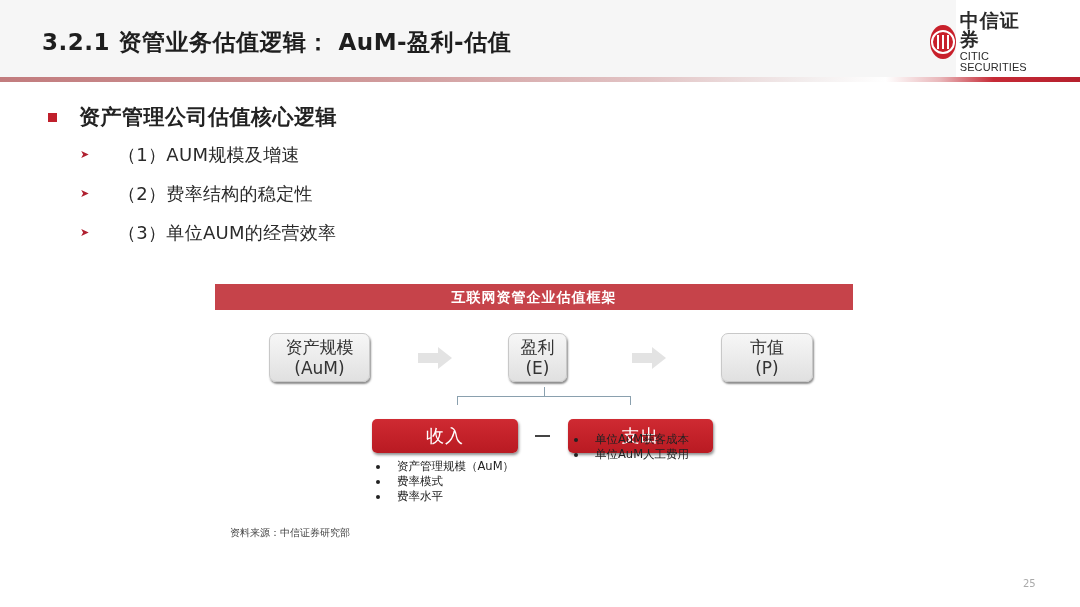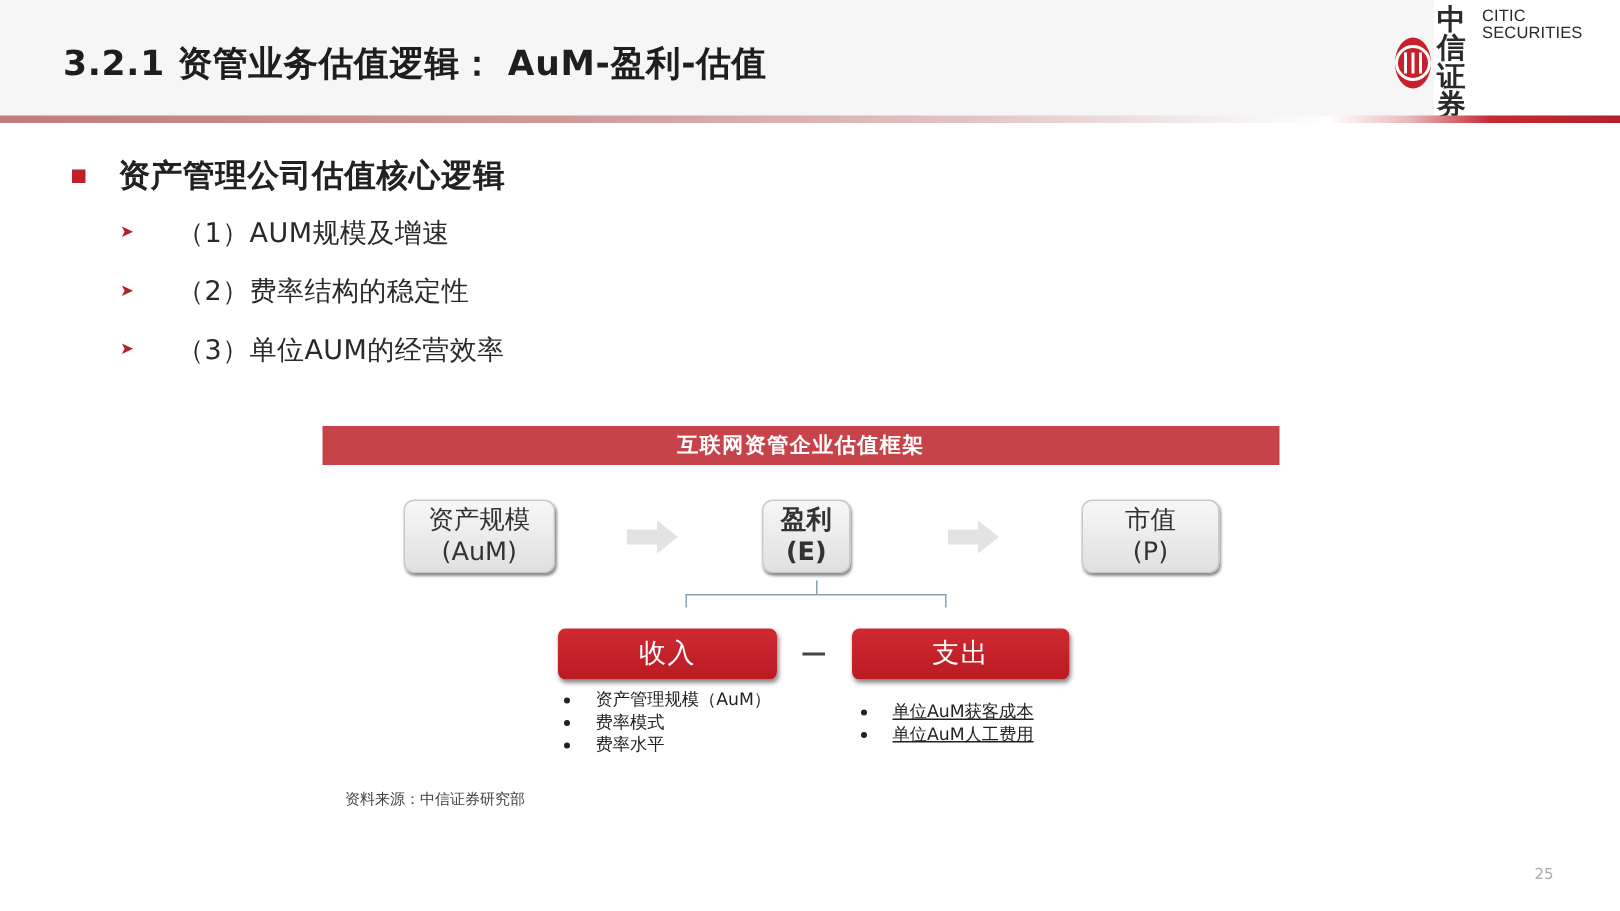--- a/index.html
+++ b/index.html
@@ -9,21 +9,21 @@
     .header { position: absolute; left: 0; top: 0; width: 956px; height: 80px; background: #f6f6f6; }
     .title { position: absolute; left: 42px; top: 27px; font-size: 23px; font-weight: bold; color: #1e1e1e; letter-spacing: 0.5px; white-space: nowrap; }
     .header-line { position: absolute; left: 0; top: 77px; width: 1080px; height: 5px;
       background: linear-gradient(to right, #c27c7e 0%, #d09a9b 35%, #e2c4c5 60%, #f3eeee 75%, #ffffff 82%, #e9b8bb 87%, #c62a36 92%, #b5202d 100%); }
 
     .logo { position: absolute; left: 930px; top: 22px; height: 40px; display: flex; align-items: center; }
     .logo-circle { width: 34px; height: 34px; border-radius: 50%; background: #c8202b; position: relative; display: flex; align-items: center; justify-content: center; }
     .logo-circle .inner { width: 24px; height: 24px; border-radius: 50%; border: 2px solid #fff; display: flex; align-items: center; justify-content: center; }
     .logo-circle .bars { width: 12px; height: 14px; border-left: 2px solid #fff; border-right: 2px solid #fff; position: relative; }
     .logo-circle .bars::after { content: ""; position: absolute; left: 3px; top: 0; width: 2px; height: 14px; background: #fff; }
-    .logo-text { margin-left: 4px; display: flex; flex-direction: row; line-height: 1; }
+    .logo-text { margin-left: 4px; display: flex; flex-direction: column; line-height: 1; }
     .logo-cn { font-family: "DejaVu Serif", "Liberation Serif", serif; font-weight: bold; font-size: 19px; color: #2a2a2a; letter-spacing: 1px; }
     .logo-en { font-family: "Liberation Sans", sans-serif; font-size: 11px; color: #2a2a2a; margin-top: 2px; letter-spacing: 0.1px; }
 
     .bullet-main { position: absolute; left: 48px; top: 103px; display: flex; align-items: center; }
     .sq { width: 9px; height: 9px; background: #c0202c; margin-right: 22px; }
     .bullet-main-text { font-size: 21px; font-weight: bold; color: #222; letter-spacing: 0.5px; }
 
     .sub { position: absolute; left: 80px; display: flex; align-items: center; }
     .sub .arrow { width: 10px; height: 10px; margin-right: 28px; color: #b02030; font-size: 11px; line-height: 10px; }
     .sub-text { font-size: 18px; color: #2a2a2a; letter-spacing: 0.3px; }
@@ -90,21 +90,21 @@
 <div class="banner">互联网资管企业估值框架</div>
 
 <div class="gbox" style="left:269px; top:333px; width:101px;">
   <div>资产规模</div>
   <div>(AuM)</div>
 </div>
 <div class="garrow" style="left:418px; top:347px;">
   <div class="shaft"></div>
     <div class="head"></div>
 </div>
-<div class="gbox" style="left:508px; top:333px; width:59px;font-weight:bold;">
+<div class="gbox" style="left:508px; top:333px; width:59px;">
   <div>盈利</div>
   <div>(E)</div>
 </div>
 <div class="garrow" style="left:632px; top:347px;">
   <div class="shaft"></div>
     <div class="head"></div>
 </div>
 <div class="gbox" style="left:721px; top:333px; width:92px;">
   <div>市值</div>
   <div>(P)</div>
@@ -115,19 +115,19 @@
 
 <div class="rbox" style="left:372px; width:146px;">收入</div>
 <div class="minus"></div>
 <div class="rbox" style="left:568px; width:145px;">支出</div>
 
 <ul class="list" style="left:372px; top:459px;">
   <li>资产管理规模（AuM）</li>
   <li>费率模式</li>
   <li>费率水平</li>
 </ul>
-<ul class="list" style="left:570px; top:467px;text-decoration:underline;">
+<ul class="list" style="left:570px; top:432px;">
   <li>单位AuM获客成本</li>
   <li>单位AuM人工费用</li>
 </ul>
 
 <div class="source">资料来源：中信证券研究部</div>
 <div class="page-num">25</div>
 
 </body></html>

